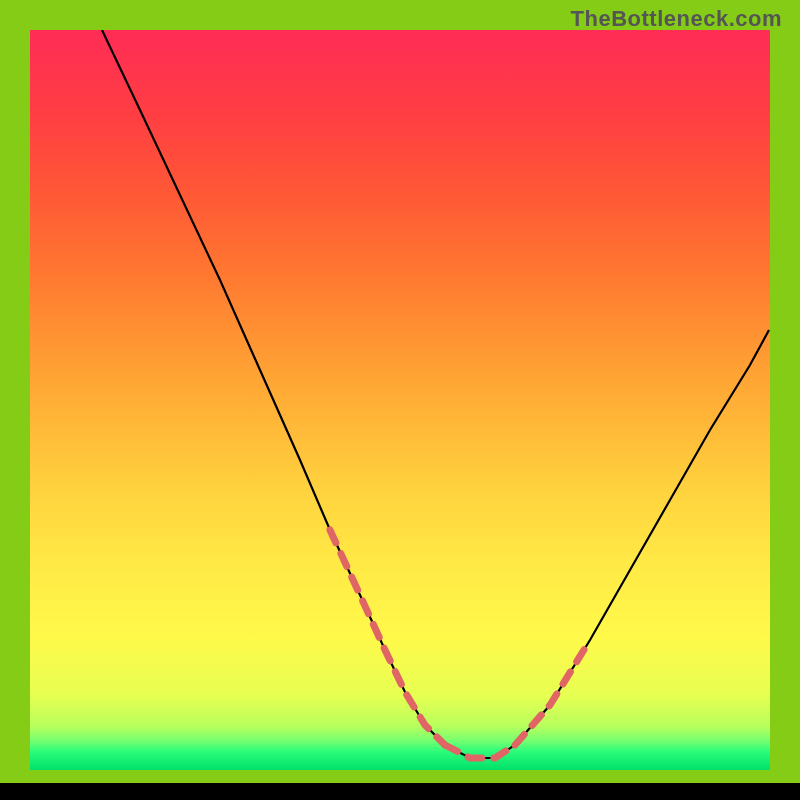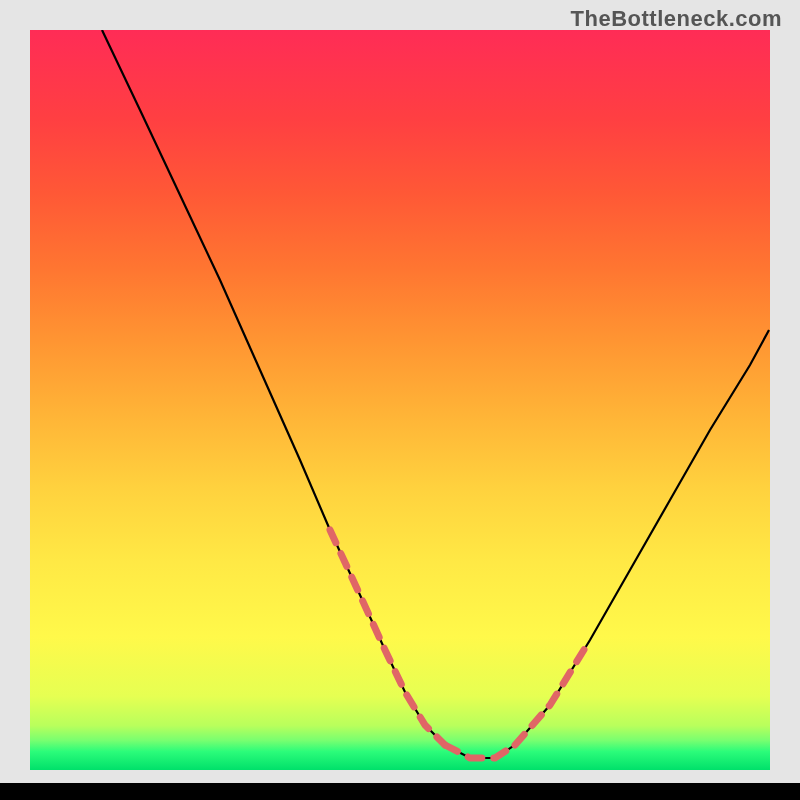--- a/index.html
+++ b/index.html
@@ -8,21 +8,21 @@
     width: 800px;
     height: 800px;
     background: #000;
     overflow: hidden;
     font-family: Arial, Helvetica, sans-serif;
   }
   .frame {
     position: relative;
     width: 800px;
     height: 783px;
-    background: #e5e5e5;
+    background: #84cc16;
   }
   .plot {
     position: absolute;
     left: 30px;
     top: 30px;
     width: 740px;
     height: 740px;
     
    background: linear-gradient(
       to top,

